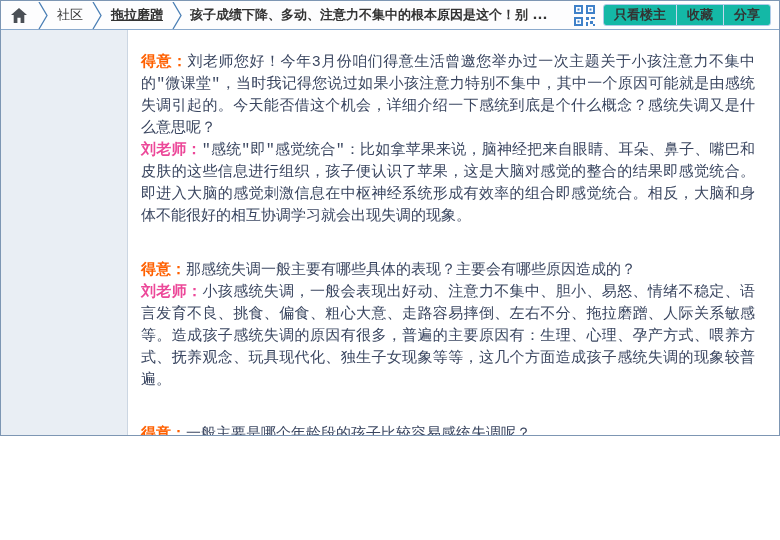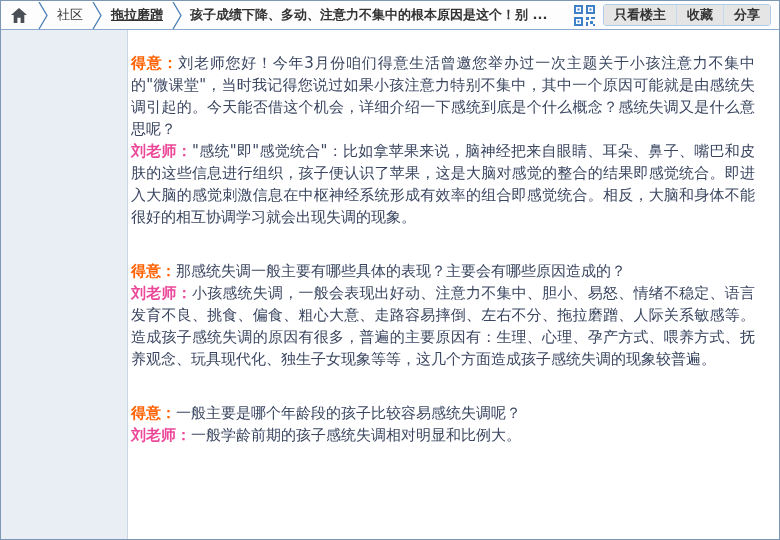--- a/index.html
+++ b/index.html
@@ -1,38 +1,38 @@
 <!DOCTYPE html>
 <html><head>
 <meta charset="utf-8">
 <style>
   * { margin:0; padding:0; box-sizing:border-box; }
   html,body { width:780px; height:540px; }
   body { font-family:"DejaVu Sans","Liberation Sans",sans-serif; background:#fff; }
-  .page { width:780px; height:540px; border:1px solid #7d96b3; background:#fff; display:flex; flex-direction:column; overflow:hidden; }
+  .page { width:780px; height:436px; border:1px solid #7d96b3; background:#fff; display:flex; flex-direction:column; overflow:hidden; }
 
   
   .toolbar { height:29px; flex:0 0 29px; background:#fdfdfe; border-bottom:1px solid #8aa9cc; display:flex; align-items:center; padding:0 6px 0 0; overflow:hidden; }
   .crumbs { display:flex; align-items:center; height:100%; flex:1; min-width:0; }
   .home-seg { display:flex; align-items:center; padding:0 9px 0 10px; height:100%; cursor:pointer; }
   .chev { flex:0 0 auto; margin:0 2px; }
   .crumb { font-size:13px; color:#333; text-decoration:none; padding:0 7px; white-space:nowrap; cursor:pointer; }
   .crumb.link { text-decoration:underline; font-weight:bold; }
   .t-title { font-size:13px; font-weight:bold; color:#333; white-space:nowrap; overflow:hidden; flex:1; min-width:0; padding-left:6px; }
   .actions { display:flex; align-items:center; gap:8px; flex:0 0 auto; padding-right:2px; }
   .qr { display:block; cursor:pointer; }
   .btn-group { display:flex; align-items:stretch; border:1px solid #aecbe8; border-radius:3px; background:#fff; height:22px; overflow:hidden; }
-  .btn-group .gbtn { font-size:13px; font-weight:bold; color:#333; padding:0 10px; display:flex; align-items:center; cursor:pointer; background:#e5e5e5; border:none; border-left:1px solid #c4d9ef; font-family:inherit; }
+  .btn-group .gbtn { font-size:13px; font-weight:bold; color:#333; padding:0 10px; display:flex; align-items:center; cursor:pointer; background:#14b8a6; border:none; border-left:1px solid #c4d9ef; font-family:inherit; }
   .btn-group .gbtn:first-child { border-left:none; }
   .quick-reply { height:24px; border:1px solid #e58a12; border-radius:4px; background:linear-gradient(#fdab3c,#f7941e); color:#fff; font-size:13px; font-weight:bold; padding:0 11px; cursor:pointer; font-family:inherit; }
 
   
   .bodyrow { flex:1; display:flex; min-height:0; background:#fff; }
   .rail { flex:0 0 127px; background:#e9eef4; border-right:1px solid #ccd6e2; }
-  .content { flex:1; min-width:0; padding:22px 24px 0 3px; overflow:hidden; }
+  .content { flex:1; min-width:0; padding:22px 24px 0 13px; overflow:hidden;font-family:Liberation Mono, monospace; }
 
   .qa + .qa { margin-top:32px; }
   .qa p { font-size:15px; line-height:22px; color:#3a4660; text-align:justify; }
   .lbl-q { color:#ff6000; font-weight:bold; }
   .lbl-a { color:#ec4899; font-weight:bold; }
 </style>
 </head>
 <body>
 
 <div class="page">

